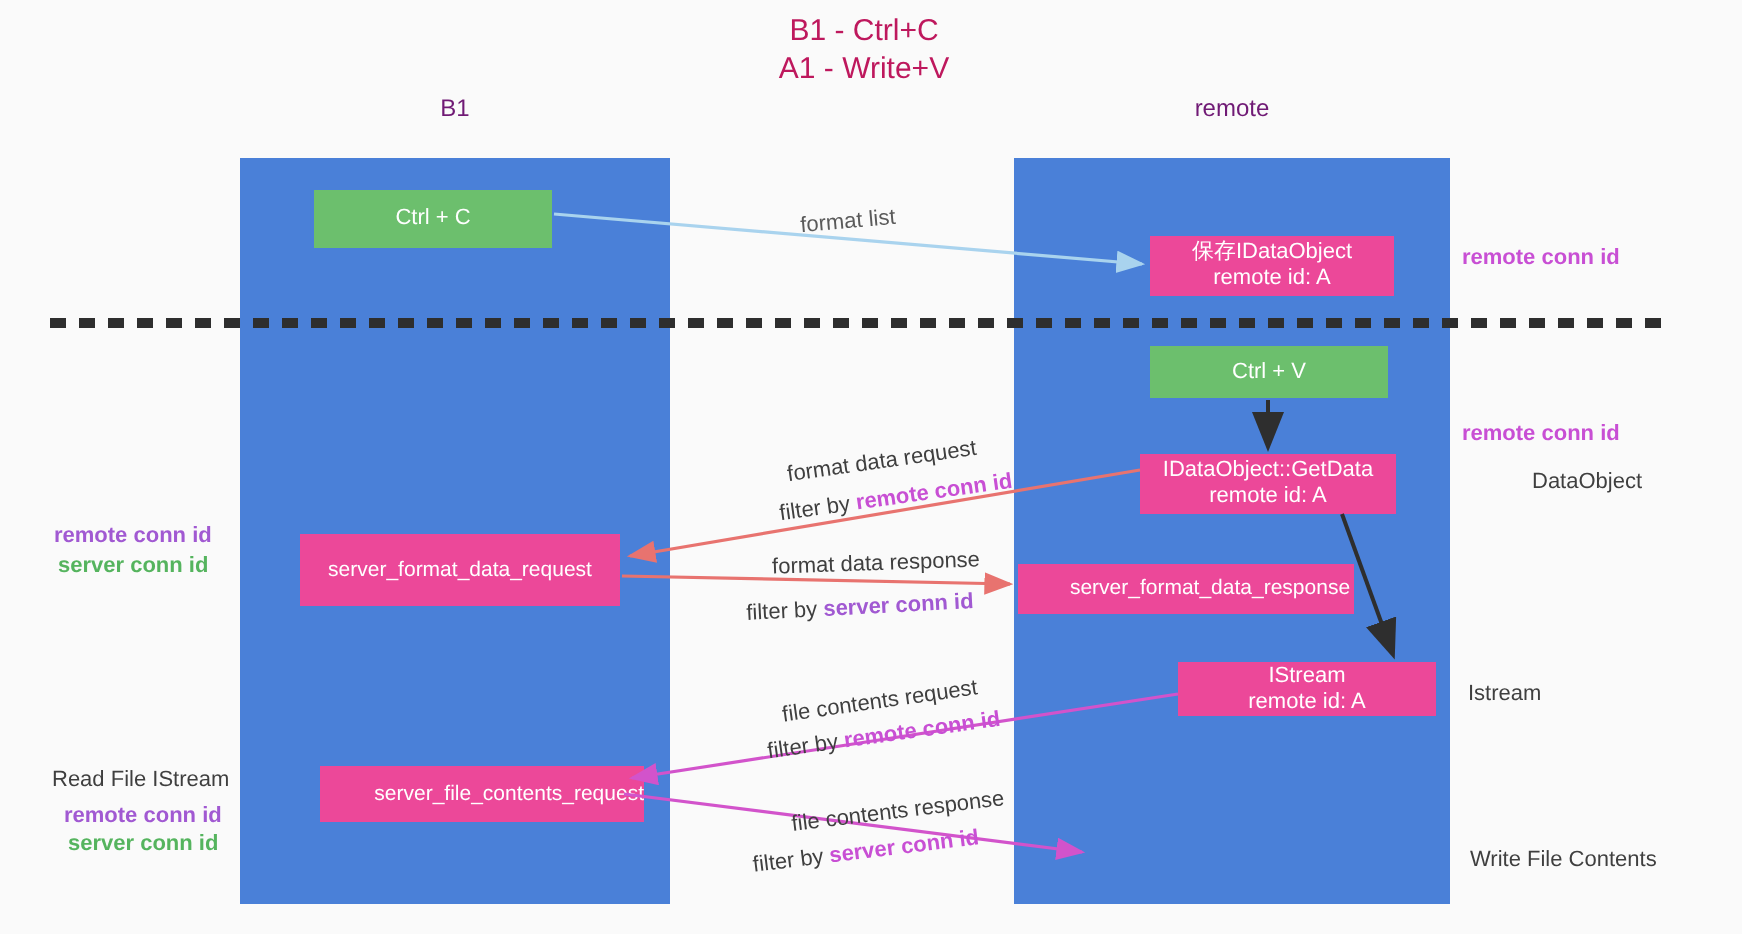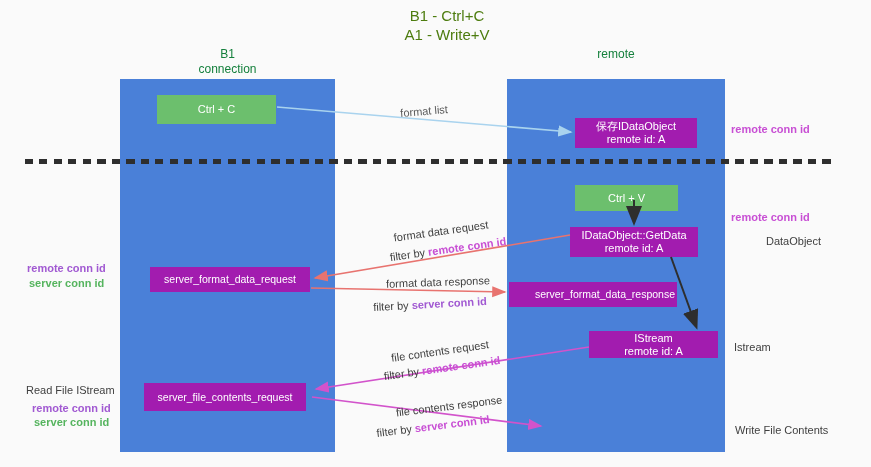--- a/index.html
+++ b/index.html
@@ -1,30 +1,30 @@
 <!DOCTYPE html>
 <html><head>
 <meta charset="utf-8">
 <style>
   html,body{margin:0;padding:0;}
   body{font-family:"Liberation Sans",sans-serif;background:#fafafa;}
   #canvas{position:relative;width:871px;height:467px;background:#fafafa;overflow:hidden;}
 
   .column{position:absolute;background:#4a80d8;z-index:1;}
-  .col-header{position:absolute;text-align:center;font-size:12px;line-height:15px;color:#15803d;z-index:2;}
-  .title{position:absolute;left:297px;top:6px;width:300px;text-align:center;font-size:15px;line-height:19px;color:#4d7c0f;z-index:2;}
+  .col-header{position:absolute;text-align:center;font-size:12px;line-height:15px;color:#701a75;z-index:2;}
+  .title{position:absolute;left:282px;top:6px;width:300px;text-align:center;font-size:15px;line-height:19px;color:#be185d;z-index:2;}
 
   .dashline{position:absolute;left:25px;top:159px;width:808px;height:5px;z-index:4;
     background:repeating-linear-gradient(90deg,#2e2e2e 0 8px,transparent 8px 14.5px);}
 
   .box{position:absolute;display:flex;flex-direction:column;align-items:center;justify-content:center;
     color:#fff;font-size:11px;line-height:13px;text-align:center;z-index:3;white-space:nowrap;}
   .box.small{font-size:10.5px;}
   .green{background:#6cbf6d;}
-  .orange{background:#a21caf;}
+  .orange{background:#ec4899;}
 
   .lbl{position:absolute;font-size:11px;color:#3f3f3f;white-space:nowrap;z-index:6;}
   .lbl.center{transform:translate(-50%,-50%);}
   .purple{color:#a159d2;font-weight:bold;}
   .magenta{color:#c84fd4;font-weight:bold;}
   .green-txt{color:#55b45e;font-weight:bold;}
   .dark{color:#3f3f3f;}
   .lite{color:#5a5a5a;}
 
   svg.arrows{position:absolute;left:0;top:0;z-index:5;pointer-events:none;}
@@ -34,63 +34,62 @@
 
 <div id="canvas">
 
   <div class="title">
     <div>B1 - Ctrl+C</div>
     <div>A1 - Write+V</div>
   </div>
 
   <div class="col-header" style="left:120px;top:47px;width:215px;">
     <div>B1</div>
-    <div>connection</div>
   </div>
   <div class="col-header" style="left:507px;top:47px;width:218px;">
     <div>remote</div>
   </div>
 
   <div class="column" style="left:120px;top:79px;width:215px;height:373px;"></div>
   <div class="column" style="left:507px;top:79px;width:218px;height:373px;"></div>
 
   <div class="dashline"></div>
 
   <div class="box green" style="left:157px;top:95px;width:119px;height:29px;">
     <div>Ctrl + C</div>
   </div>
 
   <div class="box orange" style="left:575px;top:118px;width:122px;height:30px;">
     <div>保存IDataObject</div>
     <div>remote id: A</div>
   </div>
 
-  <div class="box green" style="left:575px;top:173px;width:103px;height:26px;margin-top:12px;">
+  <div class="box green" style="left:575px;top:173px;width:119px;height:26px;">
     <div>Ctrl + V</div>
   </div>
 
   <div class="box orange" style="left:570px;top:227px;width:128px;height:30px;">
     <div>IDataObject::GetData</div>
     <div>remote id: A</div>
   </div>
 
-  <div class="box orange small" style="left:150px;top:267px;width:160px;height:25px;">
+  <div class="box orange small" style="left:150px;top:267px;width:160px;height:36px;">
     <div>server_format_data_request</div>
   </div>
 
   <div class="box orange small" style="left:509px;top:282px;width:144px;height:25px;padding-left:24px;">
     <div>server_format_data_response</div>
   </div>
 
   <div class="box orange" style="left:589px;top:331px;width:129px;height:27px;">
     <div>IStream</div>
     <div>remote id: A</div>
   </div>
 
-  <div class="box orange small" style="left:144px;top:383px;width:162px;height:28px;">
+  <div class="box orange small" style="left:160px;top:383px;width:162px;height:28px;align-items:flex-end;">
     <div>server_file_contents_request</div>
   </div>
 
 
   <svg class="arrows" width="871" height="467">
     <defs>
       <marker id="m-blue" markerWidth="9" markerHeight="8" refX="8" refY="3.5" orient="auto">
         <path d="M0,0 L9,3.5 L0,7 z" fill="#a9d3ee"></path>
       </marker>
       <marker id="m-black" markerWidth="10" markerHeight="9" refX="8" refY="4" orient="auto">

